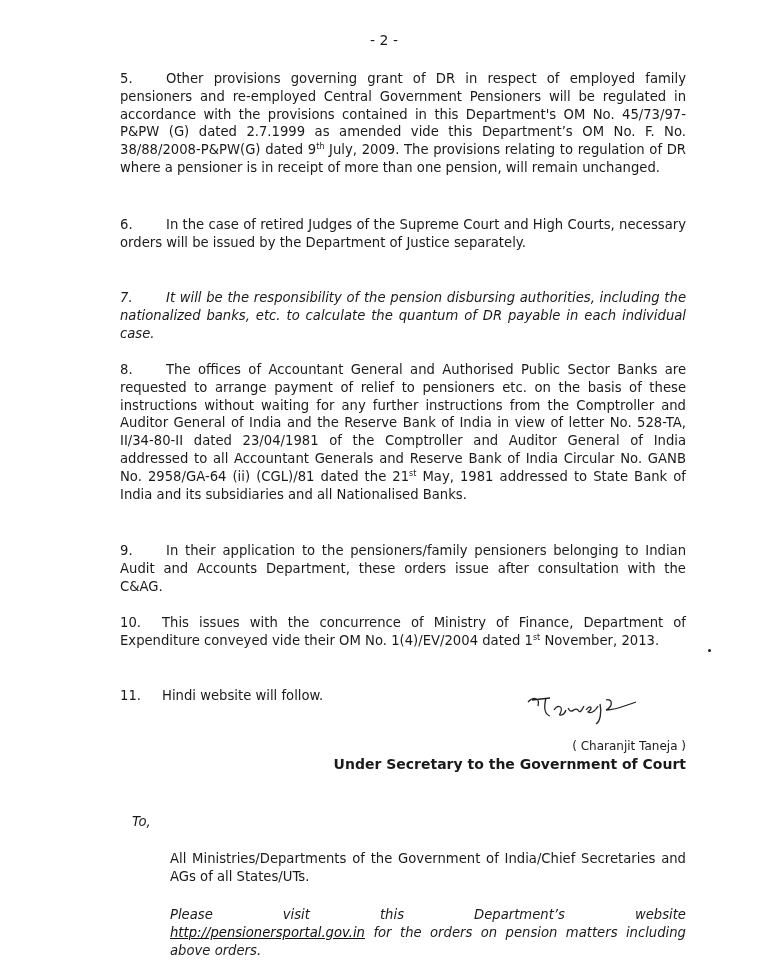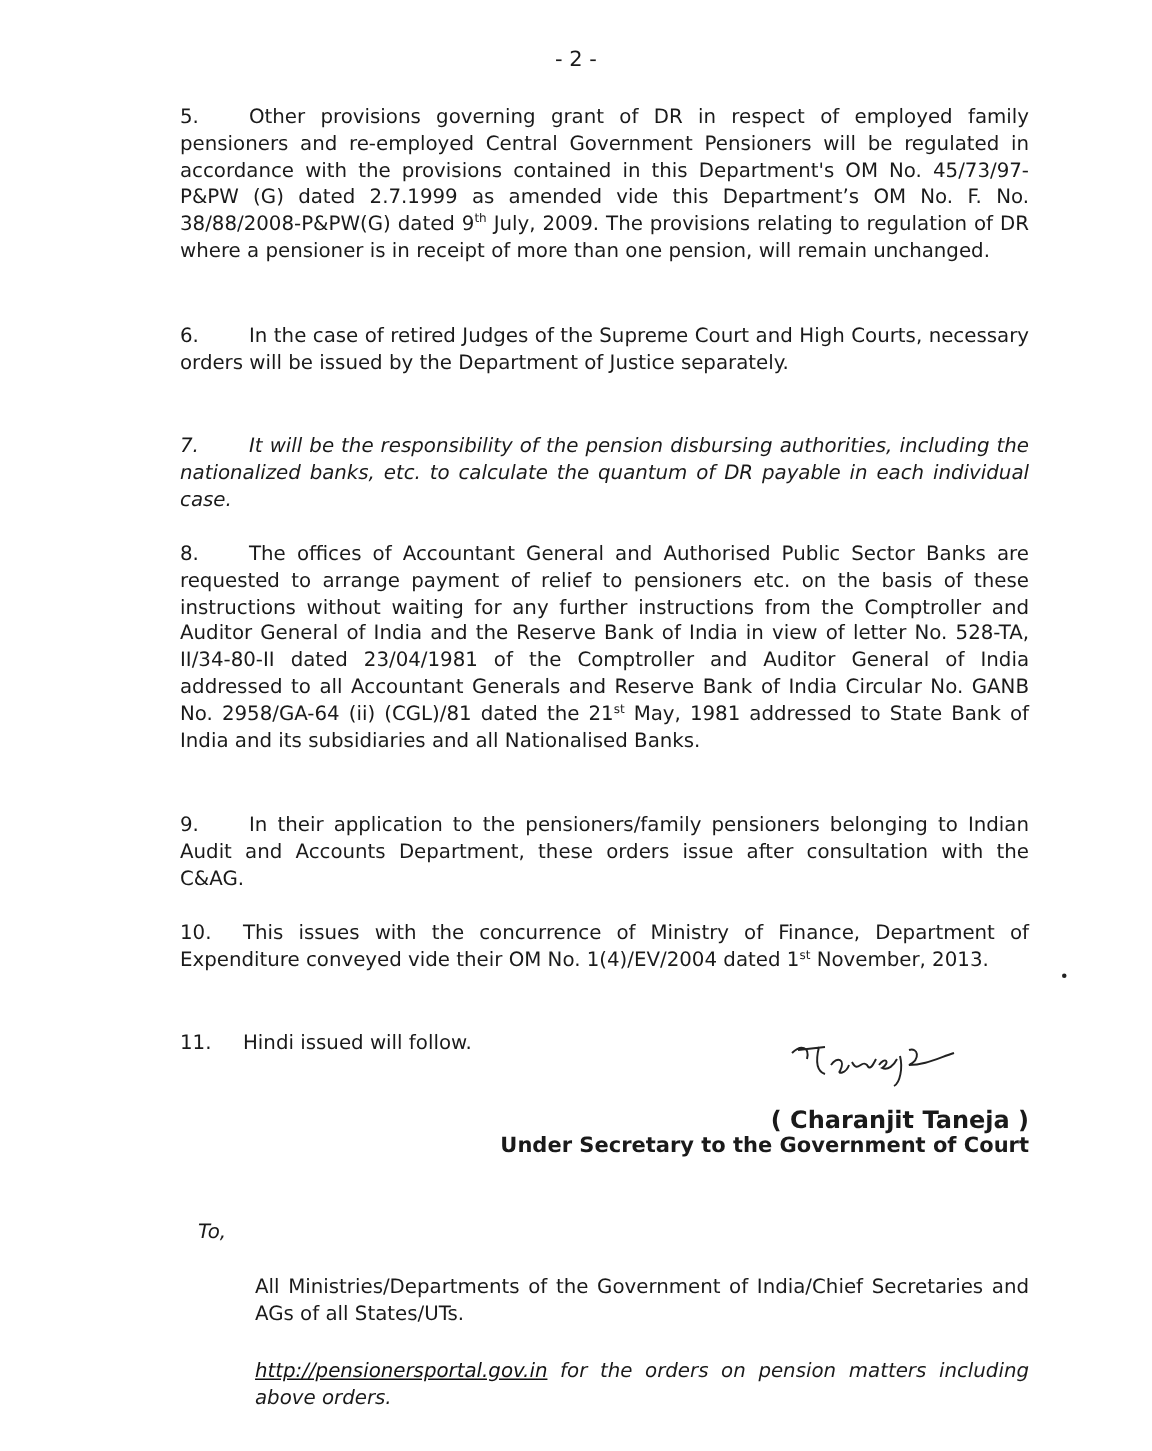--- a/index.html
+++ b/index.html
@@ -9,21 +9,21 @@
       font-size: 13.2px; line-height: 17.8px;
     }
     .page-num { position: absolute; top: 32px; left: 0; width: 768px; text-align: center; font-size: 14px; }
     .para {
       position: absolute; left: 120px; width: 566px;
       text-align: justify; text-align-last: left; margin: 0;
     }
     .num { display: inline-block; width: 46px; }
     .num2 { display: inline-block; width: 42px; }
     sup { font-size: 8px; line-height: 0; vertical-align: 5px; }
-    .sig-name { position: absolute; top: 738px; right: 82px; font-weight: bold; font-size: 16px; }
+    .sig-name { position: absolute; top: 738px; right: 82px; font-weight: normal; font-size: 12px; }
     .sig-title { position: absolute; top: 756px; right: 82px; font-weight: bold; font-size: 14px; }
     .signature { position: absolute; top: 688px; left: 520px; width: 180px; height: 40px; }
     .to { position: absolute; top: 813px; left: 132px; font-style: italic; }
     .addr { position: absolute; left: 170px; width: 516px; text-align: justify; text-align-last: left; margin: 0; }
     .note { position: absolute; left: 170px; width: 516px; font-style: italic; margin: 0; }
     .note .row1 { display: flex; justify-content: space-between; }
     .note a { color: #111; font-weight: normal; text-decoration: underline; }
     .dot { position: absolute; left: 708px; top: 649px; width: 3px; height: 3px; background: #222; border-radius: 50%; }
   </style>
 </head>
@@ -38,28 +38,35 @@
 <p class="para" style="top:289px;font-style:italic;"><span class="num">7.</span><span>It will be the responsibility of the pension disbursing authorities, including the nationalized banks, etc. to calculate the quantum of DR payable in each individual case.</span></p>
 
 <p class="para" style="top:361px;"><span class="num">8.</span><span>The offices of Accountant General and Authorised Public Sector Banks are requested to arrange payment of relief to pensioners etc. on the basis of these instructions without waiting for any further instructions from the Comptroller and Auditor General of India and the Reserve Bank of India in view of letter No. 528-TA, II/34-80-II dated 23/04/1981 of the Comptroller and Auditor General of India addressed to all Accountant Generals and Reserve Bank of India Circular No. GANB No. 2958/GA-64 (ii) (CGL)/81 dated the 21</span><sup>st</sup><span> May, 1981 addressed to State Bank of India and its subsidiaries and all Nationalised Banks.</span></p>
 
 <p class="para" style="top:542px;"><span class="num">9.</span><span>In their application to the pensioners/family pensioners belonging to Indian Audit and Accounts Department, these orders issue after consultation with the C&amp;AG.</span></p>
 
 <p class="para" style="top:614px;"><span class="num2">10.</span><span>This issues with the concurrence of Ministry of Finance, Department of Expenditure conveyed vide their OM No. 1(4)/EV/2004 dated 1</span><sup>st</sup><span> November, 2013.</span></p>
 
 <div class="dot"></div>
 
-<p class="para" style="top:687px;"><span class="num2">11.</span><span>Hindi issued will follow.</span></p>
+<p class="para" style="top:687px;"><span class="num2">11.</span><span>Hindi website will follow.</span></p>
 
 <svg class="signature" viewBox="0 0 180 40">
   <path d="M8 14 C 14 8, 20 10, 18 18 M12 12 L 30 10 M26 10 C 24 18, 24 26, 30 28 M34 22 C 38 16, 44 18, 40 26 C 38 28, 44 28, 46 22 M48 20 C 52 28, 54 18, 58 22 C 60 26, 62 22, 64 18 M66 22 C 70 16, 74 20, 68 24 C 72 26, 76 22, 78 18 M80 16 C 82 24, 80 34, 76 36 M86 12 C 92 10, 94 18, 86 22 C 96 22, 104 18, 116 14" fill="none" stroke="#222" stroke-width="1.3"></path>
 </svg>
 
 <div class="sig-name">( Charanjit Taneja )</div>
 <div class="sig-title">Under Secretary to the Government of Court</div>
 
 <div class="to">To,</div>
 
 <p class="addr" style="top:850px;">All Ministries/Departments of the Government of India/Chief Secretaries and AGs of all States/UTs.</p>
 
 <div class="note" style="top:906px;">
+  <div class="row1">
+    <span>Please</span>
+    <span>visit</span>
+    <span>this</span>
+    <span>Department’s</span>
+    <span>website</span>
+  </div>
   <div style="text-align:justify;text-align-last:left;"><a>http://pensionersportal.gov.in</a><span> for the orders on pension matters including above orders.</span></div>
 </div>
 
 </body></html>

